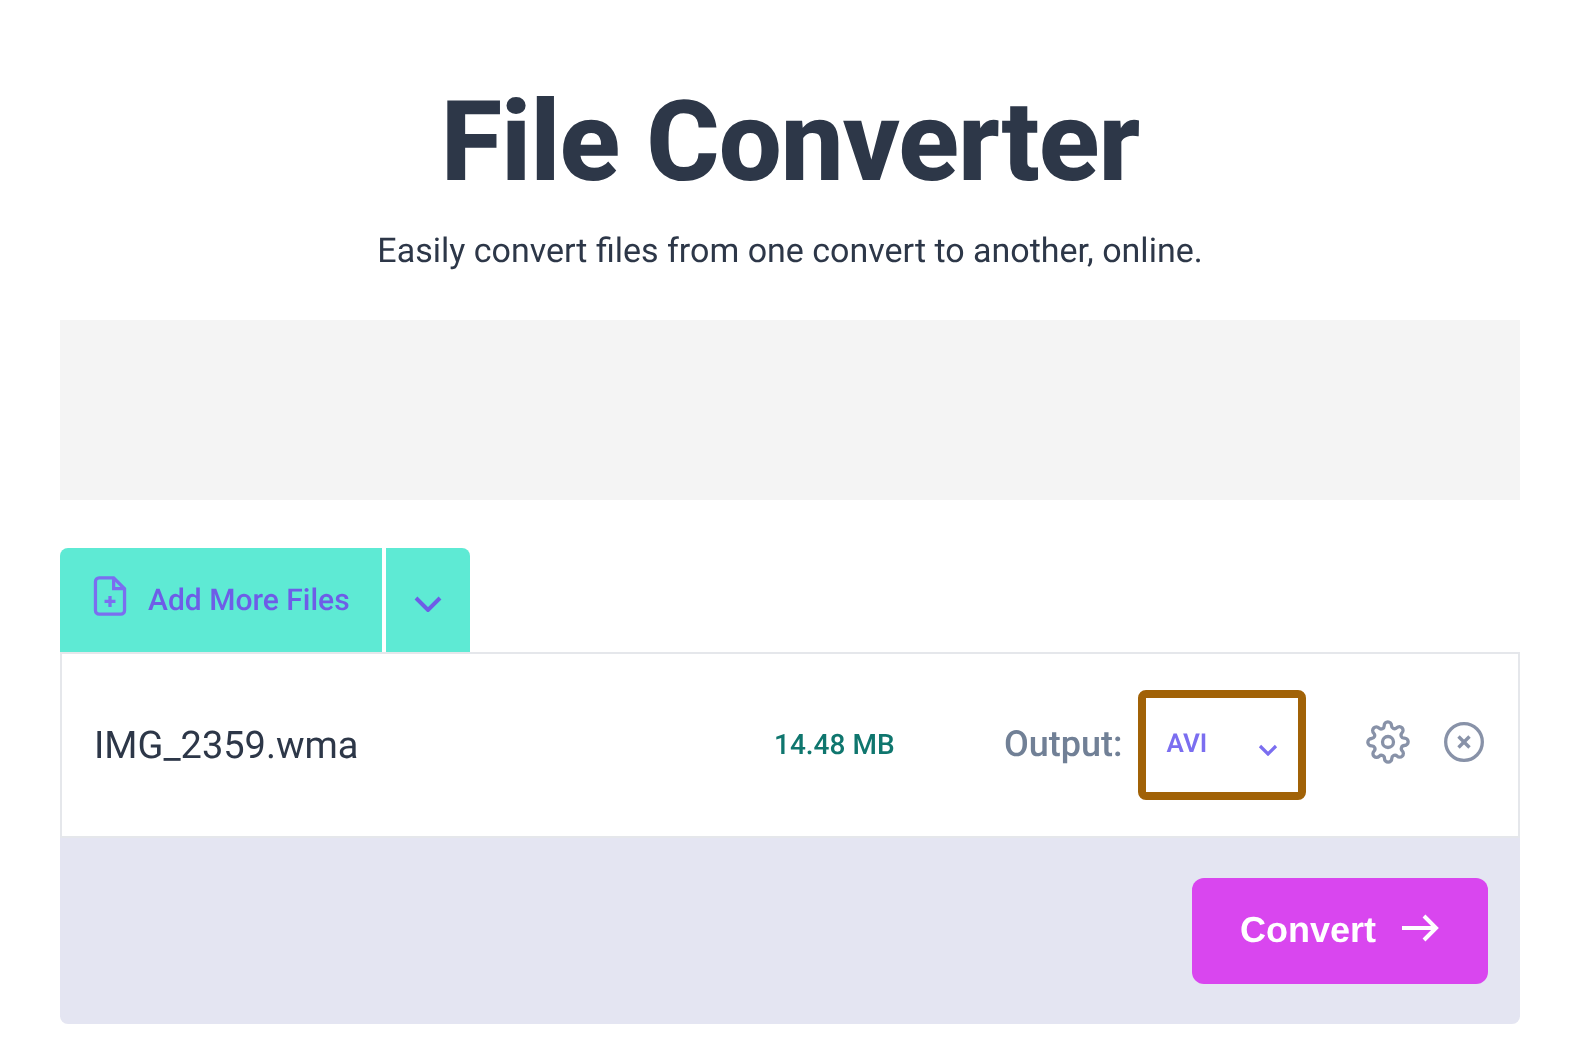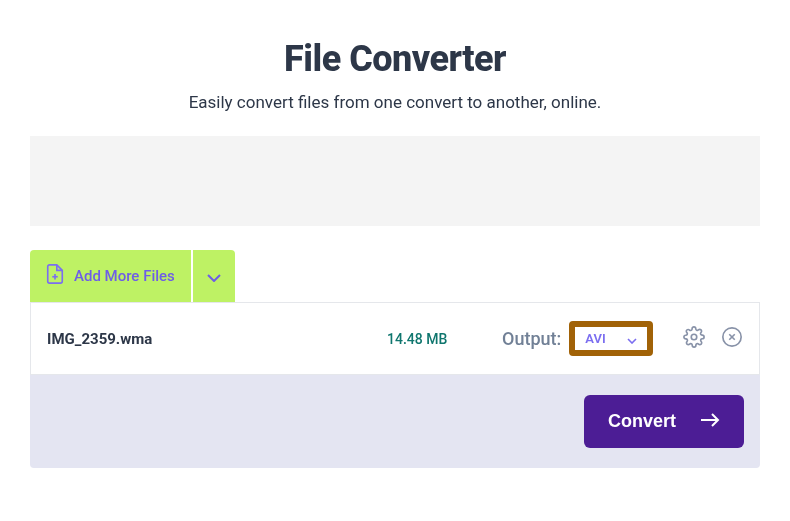--- a/index.html
+++ b/index.html
@@ -12,42 +12,42 @@
       background: #ffffff;
       width: 790px;
       height: 521px;
       overflow: hidden;
     }
     .hero {
       text-align: center;
       padding-top: 38px;
     }
     .hero-title {
-      font-size: 36px;
+      font-size: 56px;
       font-weight: 800;
       color: #2d3748;
       letter-spacing: -0.5px;
     }
     .hero-subtitle {
       margin-top: 12px;
       font-size: 17px;
       color: #2d3748;
       font-weight: 400;
     }
     .banner {
       margin: 24px 30px 0 30px;
       height: 90px;
       background: #f4f4f4;
     }
     .converter-box {
       margin: 24px 30px 0 30px;
     }
     .add-row {
       display: flex;
-      background: #bef264;
+      background: #5eead4;
       width: fit-content;
       border-radius: 4px 4px 0 0;
       overflow: hidden;
       text-align: right;
     }
     .add-files-btn {
       display: flex;
       align-items: center;
       gap: 10px;
       padding: 14px 16px;
@@ -75,45 +75,45 @@
     }
     .file-row {
       display: flex;
       align-items: center;
       border: 1px solid #e5e7eb;
       background: #ffffff;
       padding: 18px 16px;
     }
     .file-name {
       flex: 0 0 auto;
-      font-size: 15px;
-      font-weight: 700;
+      font-size: 19px;
+      font-weight: 400;
       color: #2d3748;
       width: 340px;
     }
     .file-size {
       font-size: 14px;
       color: #0f766e;
       font-weight: 500;
       width: 90px;
     }
     .output-label {
       font-size: 18px;
       color: #718096;
       font-weight: 500;
       margin-left: 25px;
       margin-right: 8px;
     }
     .format-select {
       display: flex;
       align-items: center;
       justify-content: space-between;
-      border: 6px solid #a16207;
+      border: 4px solid #a16207;
       border-radius: 4px;
-      padding: 2px 10px;
+      padding: 14px 10px;
       width: 84px;
       cursor: pointer;
     }
     .format-value {
       color: #7b6ef0;
       font-weight: 600;
       font-size: 13px;
     }
     .format-select svg {
       width: 10px;
@@ -135,30 +135,30 @@
       height: 22px;
     }
     .convert-row {
       background: #e4e5f2;
       display: flex;
       justify-content: flex-end;
       padding: 20px 16px;
       border-radius: 0 0 4px 4px;
     }
     .convert-btn {
-      background: #4c1d95;
+      background: #d946ef;
       color: #ffffff;
       border: none;
       border-radius: 6px;
       padding: 16px 24px;
       font-size: 18px;
       font-weight: 600;
       display: flex;
       align-items: center;
-      gap: 24px;
+      gap: 12px;
       cursor: pointer;
     }
     .convert-btn svg {
       width: 20px;
       height: 14px;
     }
   </style>
 </head>
 <body>
 

